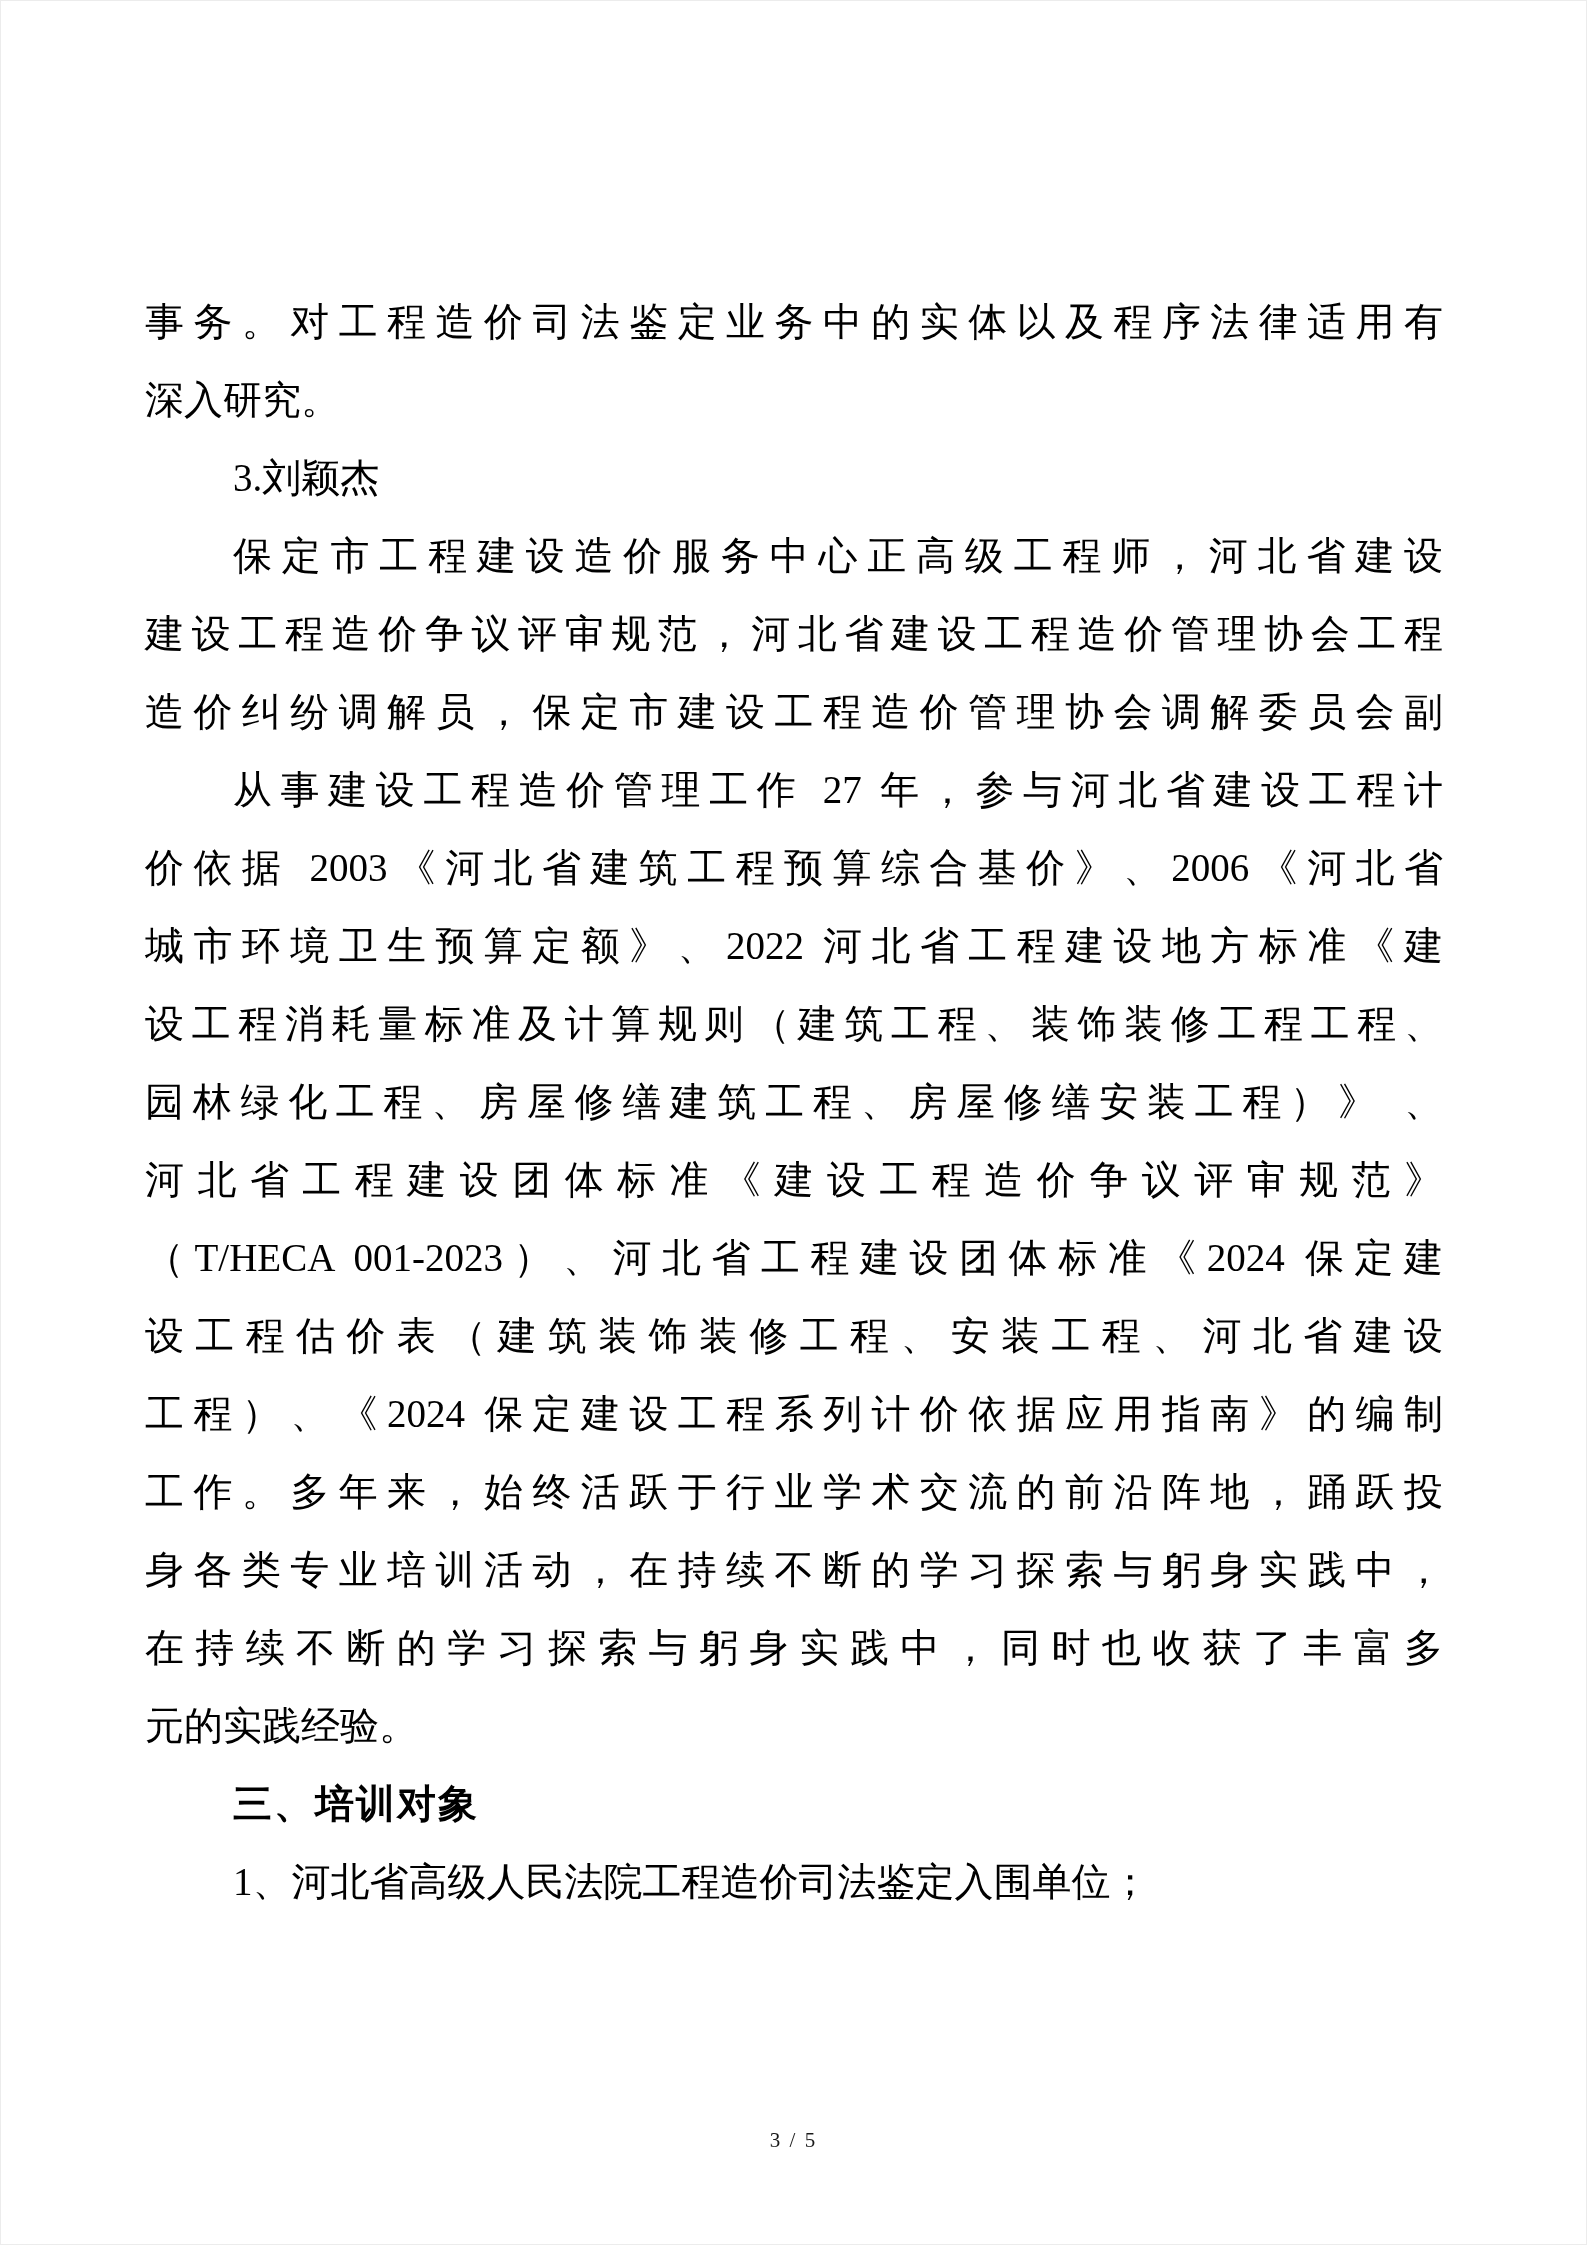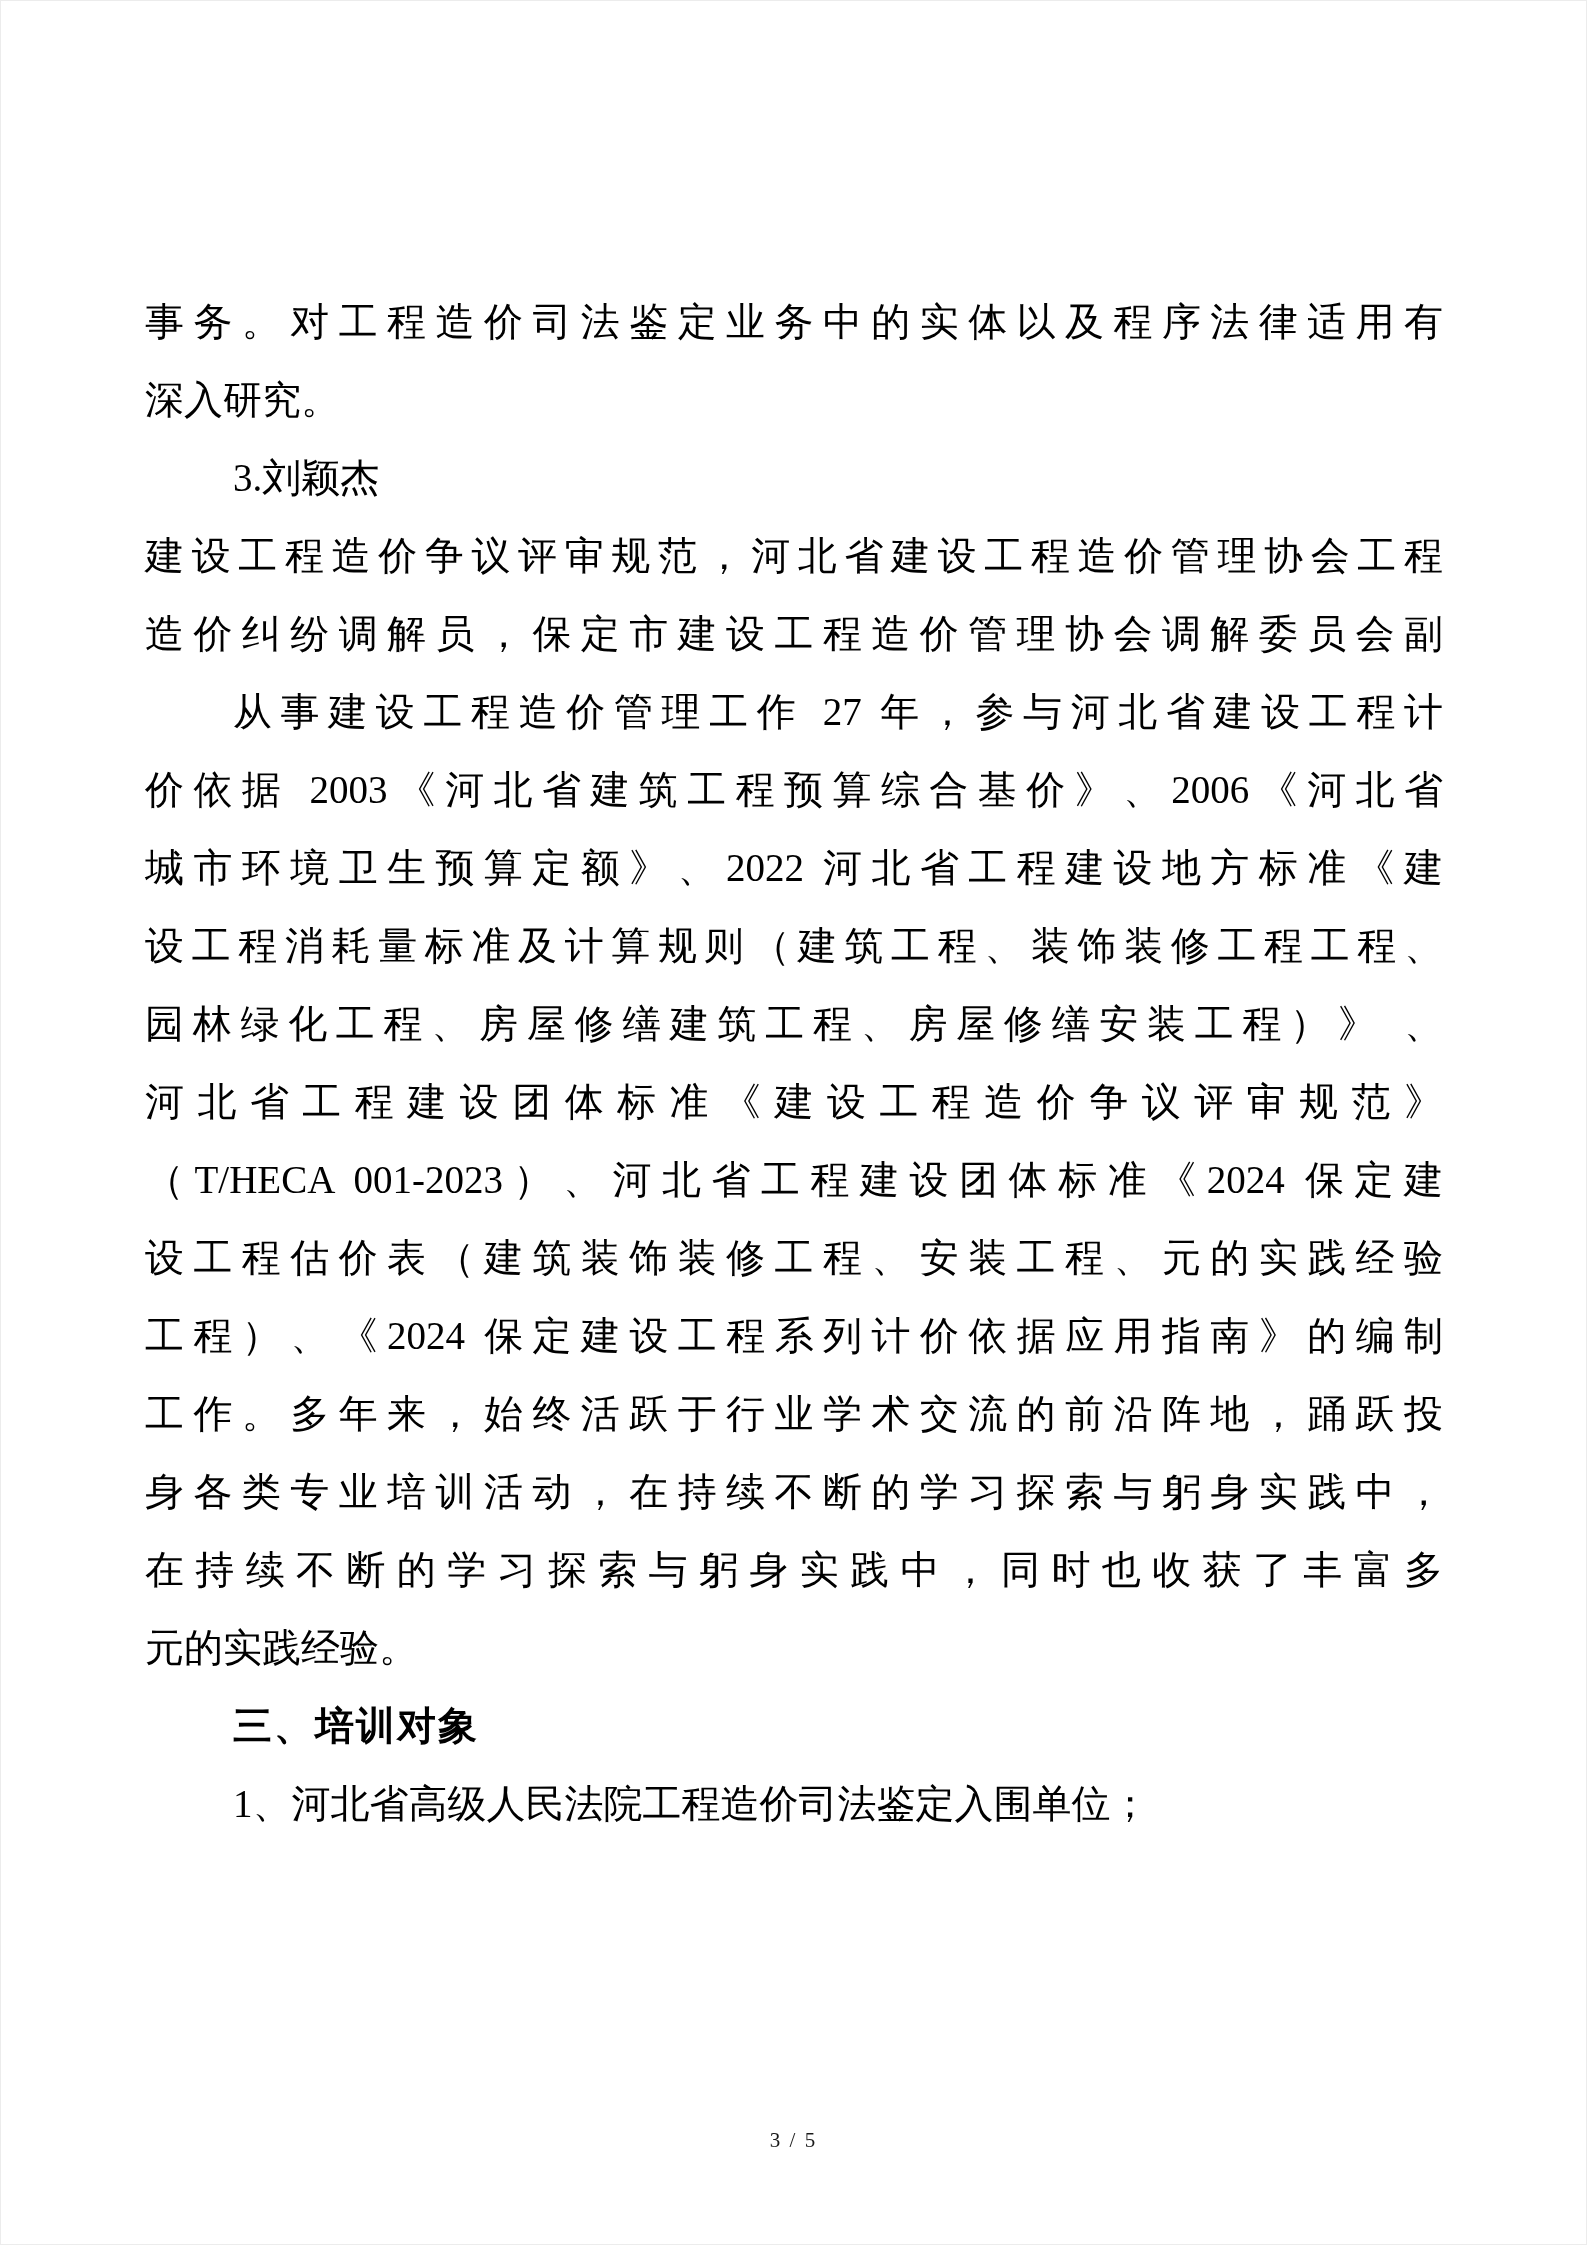--- a/index.html
+++ b/index.html
@@ -58,30 +58,31 @@
   }
 </style>
 </head>
 <body>
 
 <div class="page">
   <div class="content">
     <div class="line j">事务。对工程造价司法鉴定业务中的实体以及程序法律适用有</div>
     <div class="line">深入研究。</div>
     <div class="line indent">3.刘颖杰</div>
+    <div class="line indent j">保定市工程建设造价服务中心正高级工程师，河北省建设</div>
     <div class="line j">建设工程造价争议评审规范，河北省建设工程造价管理协会工程</div>
     <div class="line j">造价纠纷调解员，保定市建设工程造价管理协会调解委员会副</div>
     <div class="line indent j">从事建设工程造价管理工作 27 年，参与河北省建设工程计</div>
     <div class="line j">价依据 2003《河北省建筑工程预算综合基价》、2006《河北省</div>
     <div class="line j">城市环境卫生预算定额》、2022 河北省工程建设地方标准《建</div>
     <div class="line j">设工程消耗量标准及计算规则（建筑工程、装饰装修工程工程、</div>
     <div class="line j">园林绿化工程、房屋修缮建筑工程、房屋修缮安装工程）》 、</div>
     <div class="line j">河北省工程建设团体标准《建设工程造价争议评审规范》</div>
     <div class="line j">（T/HECA 001-2023）、河北省工程建设团体标准《2024 保定建</div>
-    <div class="line j">设工程估价表（建筑装饰装修工程、安装工程、元的实践经验</div>
+    <div class="line j">设工程估价表（建筑装饰装修工程、安装工程、河北省建设</div>
     <div class="line j">工程）、《2024 保定建设工程系列计价依据应用指南》的编制</div>
     <div class="line j">工作。多年来，始终活跃于行业学术交流的前沿阵地，踊跃投</div>
     <div class="line j">身各类专业培训活动，在持续不断的学习探索与躬身实践中，</div>
     <div class="line j">在持续不断的学习探索与躬身实践中，同时也收获了丰富多</div>
     <div class="line">元的实践经验。</div>
     <div class="line indent heading">三、培训对象</div>
     <div class="line indent">1、河北省高级人民法院工程造价司法鉴定入围单位；</div>
   </div>
   <div class="footer">3 / 5</div>
 </div>

